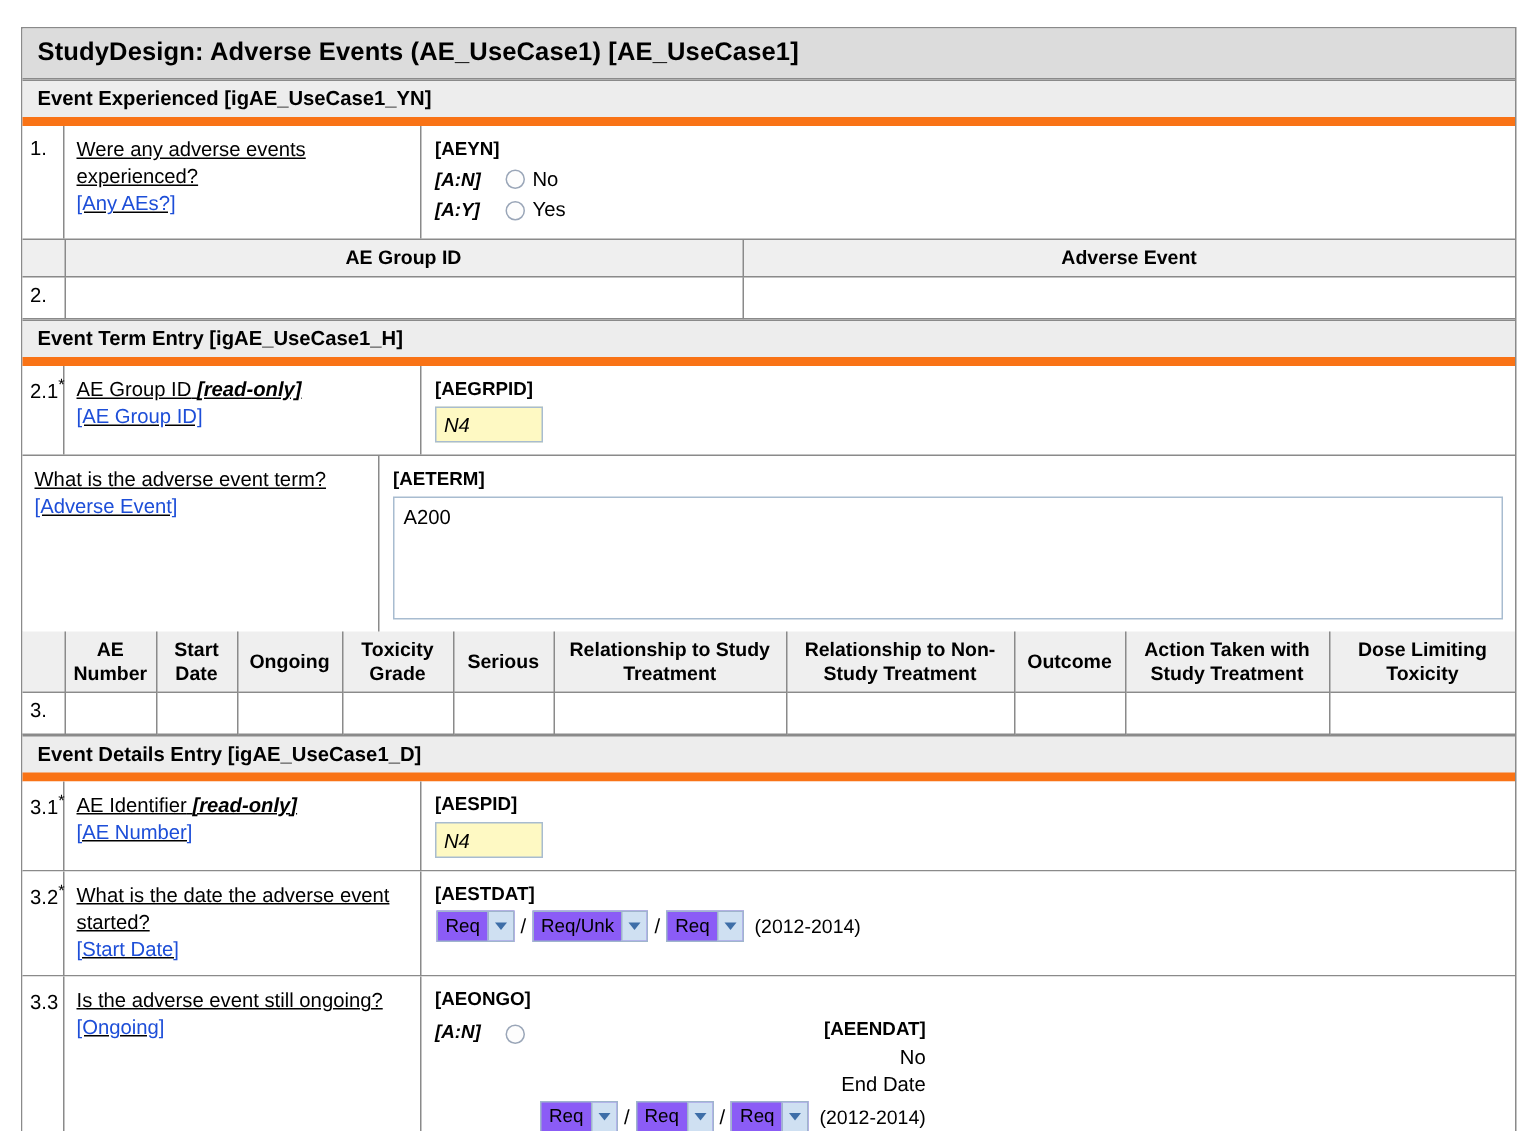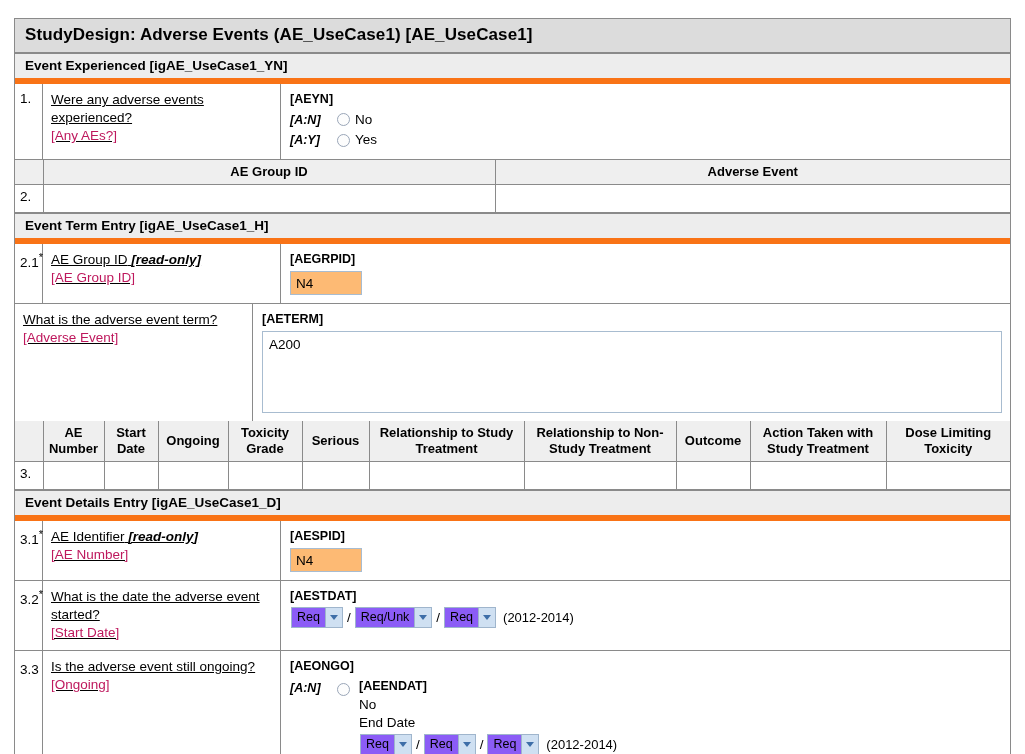--- a/index.html
+++ b/index.html
@@ -66,21 +66,21 @@
     width: 238px;
     min-width: 238px;
     padding: 7px 8px 8px 8px;
     font-size: 13.5px;
     line-height: 1.35;
     color: #000;
     border-right: 1px solid #8a8a8a;
     text-decoration: underline;
   }
   .qtext .alias {
-    color: #be185d;
+    color: #1d4ed8;
   }
   .qtext em.ro {
     font-style: italic;
     font-weight: bold;
   }
   .qans {
     flex: 1;
     padding: 7px 8px 8px 9px;
     font-size: 13.5px;
     line-height: 1.35;
@@ -116,29 +116,30 @@
     display: inline-block;
     margin: 0 5px 0 5px;
     flex: none;
   }
   .radio-label {
     font-size: 13.5px;
     color: #000;
   }
   .txt {
     border: 1px solid #a8bcd0;
-    background: #fdba74;
+    background: #fef9c3;
     height: 24px;
     width: 72px;
     font-size: 13.5px;
     font-family: "Liberation Sans", sans-serif;
     padding: 2px 5px;
     color: #000;
     display: inline-block;
     line-height: 20px;
+    font-style: italic;
   }
   .area {
     border: 1px solid #a8bcd0;
     background: #ffffff;
     width: 100%;
     height: 82px;
     font-size: 13.5px;
     padding: 4px 6px;
     color: #000;
   }
@@ -395,21 +396,21 @@
       <div class="qnum"><span>3.3</span><sup></sup></div>
       <div class="qtext">
         <span>Is the adverse event still ongoing?</span><br>
         <span class="alias">[Ongoing]</span>
       </div>
       <div class="qans">
         <span class="varname">[AEONGO]</span>
         <div style="display:flex;align-items:flex-start;">
           <span class="codelbl" style="margin-top:2px;">[A:N]</span>
           <span class="radio" style="margin-top:5px;"></span>
-          <div style="margin-left:4px;">
+          <div style="margin-left:4px;text-align:right;">
             <span class="varname" style="margin-bottom:1px;">[AEENDAT]</span>
             <div style="font-size:13.5px;">No</div>
             <div style="font-size:13.5px;">End Date</div>
             <div class="date-line">
               <span class="sel">
                 <span class="sel-val">Req</span>
                 <span class="sel-arw"></span>
               </span>
               <span class="slash">/</span>
               <span class="sel">

